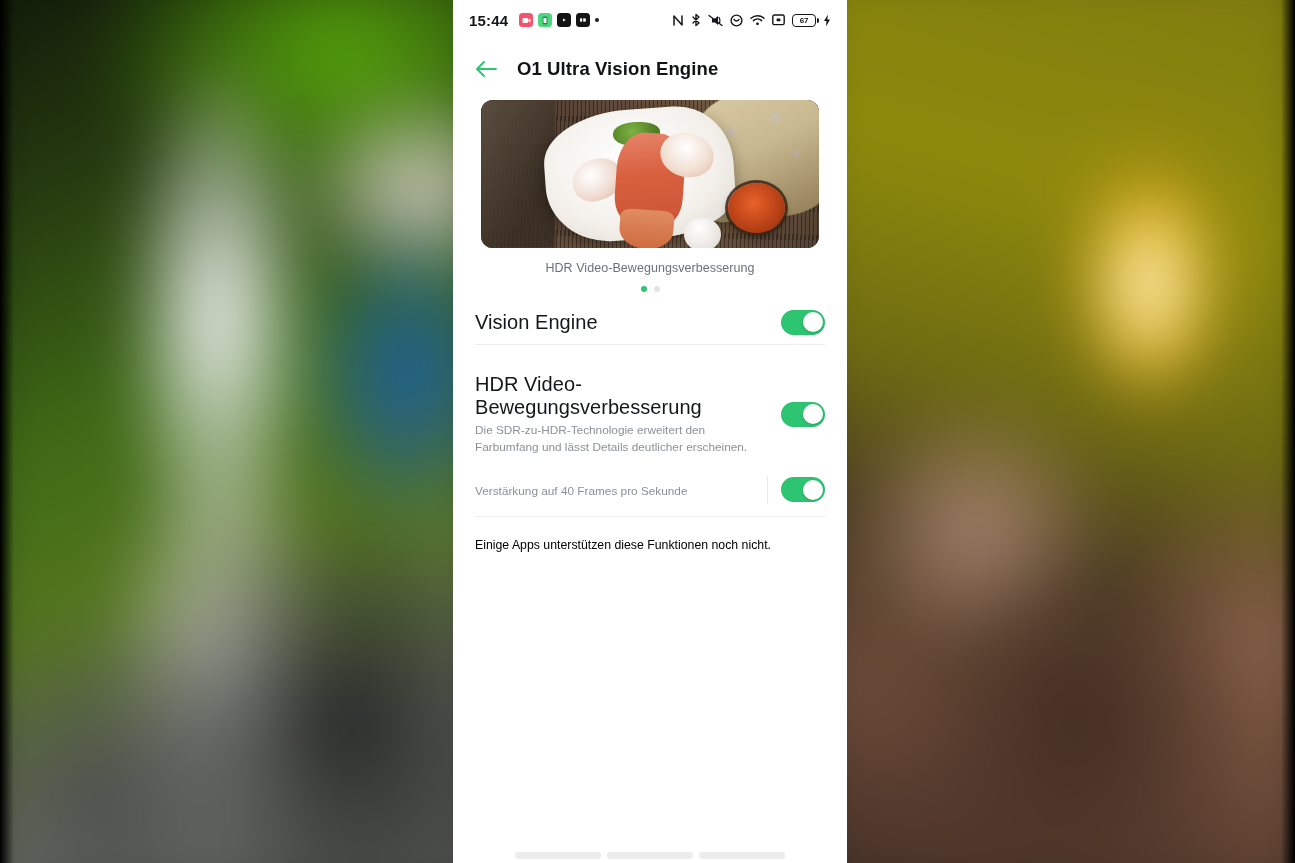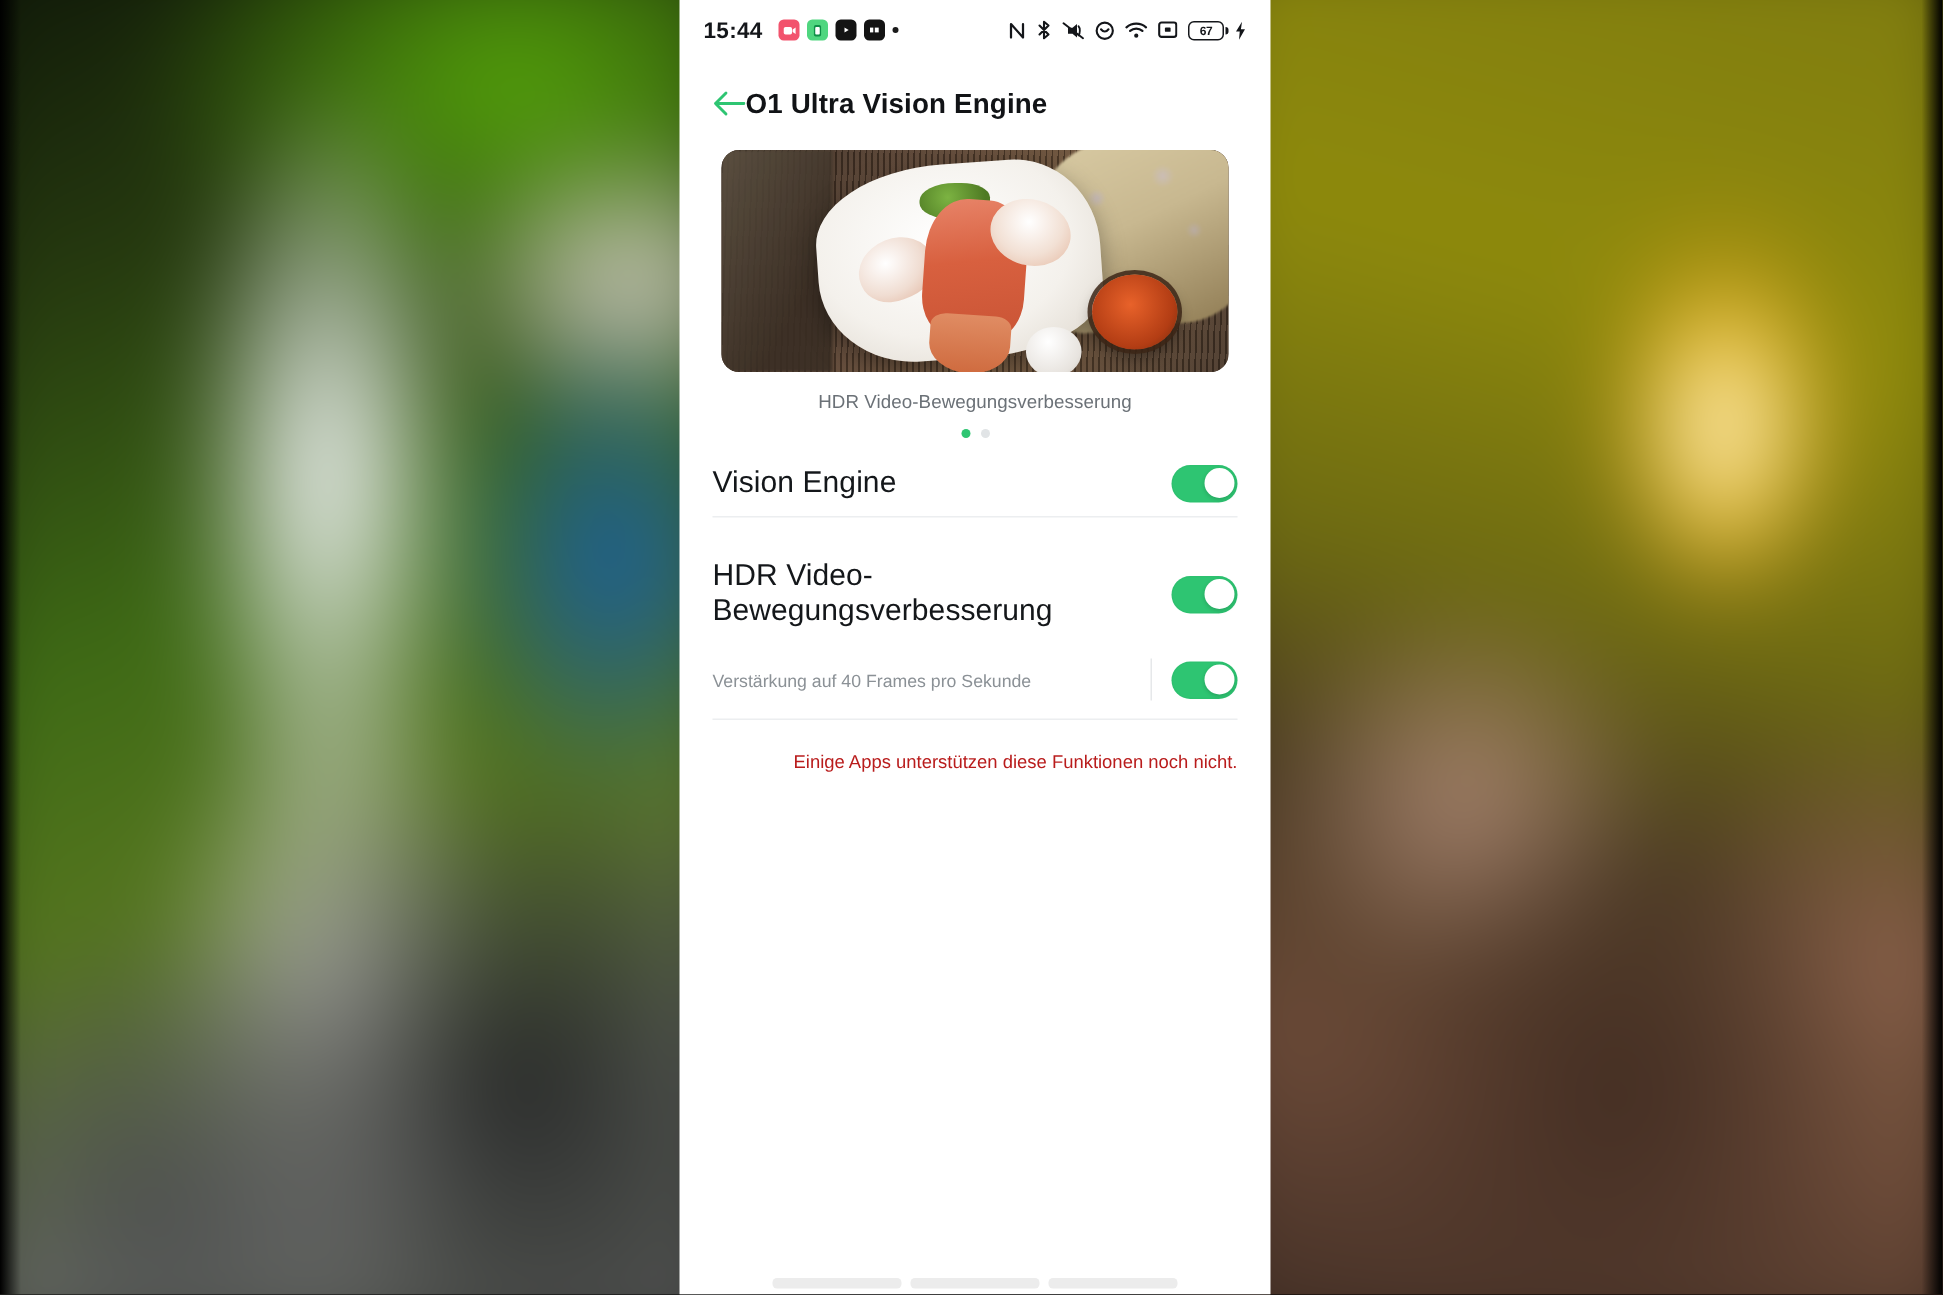--- a/index.html
+++ b/index.html
@@ -67,21 +67,21 @@
     display:flex; align-items:center; justify-content:center;
     width:24px; height:13px; border:1.6px solid #14161a; border-radius:4px;
     font-size:8px; font-weight:700; letter-spacing:-.3px; position:relative;
   }
   .batt:after {
     content:""; position:absolute; right:-4px; top:3.5px;
     width:2px; height:5px; background:#14161a; border-radius:0 2px 2px 0;
   }
 
   
-  .appbar { display:flex; align-items:center; padding:18px 22px 14px 22px; }
+  .appbar { display:flex; align-items:center; gap:20px; padding:18px 22px 14px 22px; }
   .back-arrow { cursor:pointer; line-height:0; }
   .appbar-title { font-size:18.5px; font-weight:700; color:#111316; letter-spacing:.1px; }
 
   
   .hero-wrap { padding:6px 28px 0 28px; }
   .hero {
     width:100%; height:148px; border-radius:12px; overflow:hidden; position:relative;
     background:#4a3a2c;
   }
   .hero-img { position:absolute; inset:0; }
@@ -173,21 +173,21 @@
   }
   .toggle .knob {
     position:absolute; top:2.5px; right:2.5px; width:20px; height:20px;
     border-radius:50%; background:#fff; box-shadow:0 1px 3px rgba(0,0,0,.18);
   }
 
   .divider { height:1px; background:#eceef0; margin:0 22px; }
   .row-first { padding-top:16px; }
   .gap-block { height:20px; }
   .footnote {
-    font-size:12.3px; color:#b91c1c; padding:20px 22px 0 22px; line-height:1.45;text-align:right;
+    font-size:12.3px; color:#000000; padding:20px 22px 0 22px; line-height:1.45;
   }
 
   
   .navbar {
     position:absolute; left:0; bottom:0; width:100%; height:22px;
     display:flex; align-items:flex-end; justify-content:center; gap:6px; padding-bottom:4px;
   }
   .nav-seg { width:86px; height:7px; border-radius:3px; background:#ececec; }
 </style>
 </head>
@@ -327,20 +327,21 @@
         </div>
       </div>
     </div>
     <div class="divider"></div>
     <div class="gap-block"></div>
 
     <div class="section">
       <div class="row">
         <div class="row-texts">
           <div class="row-title">HDR Video-Bewegungsverbesserung</div>
+          <div class="row-sub">Die SDR-zu-HDR-Technologie erweitert den Farbumfang und lässt Details deutlicher erscheinen.</div>
         </div>
         <div class="row-trail">
           <span class="toggle">
             <span class="knob"></span>
           </span>
         </div>
       </div>
 
       <div class="row">
         <div class="row-texts">

